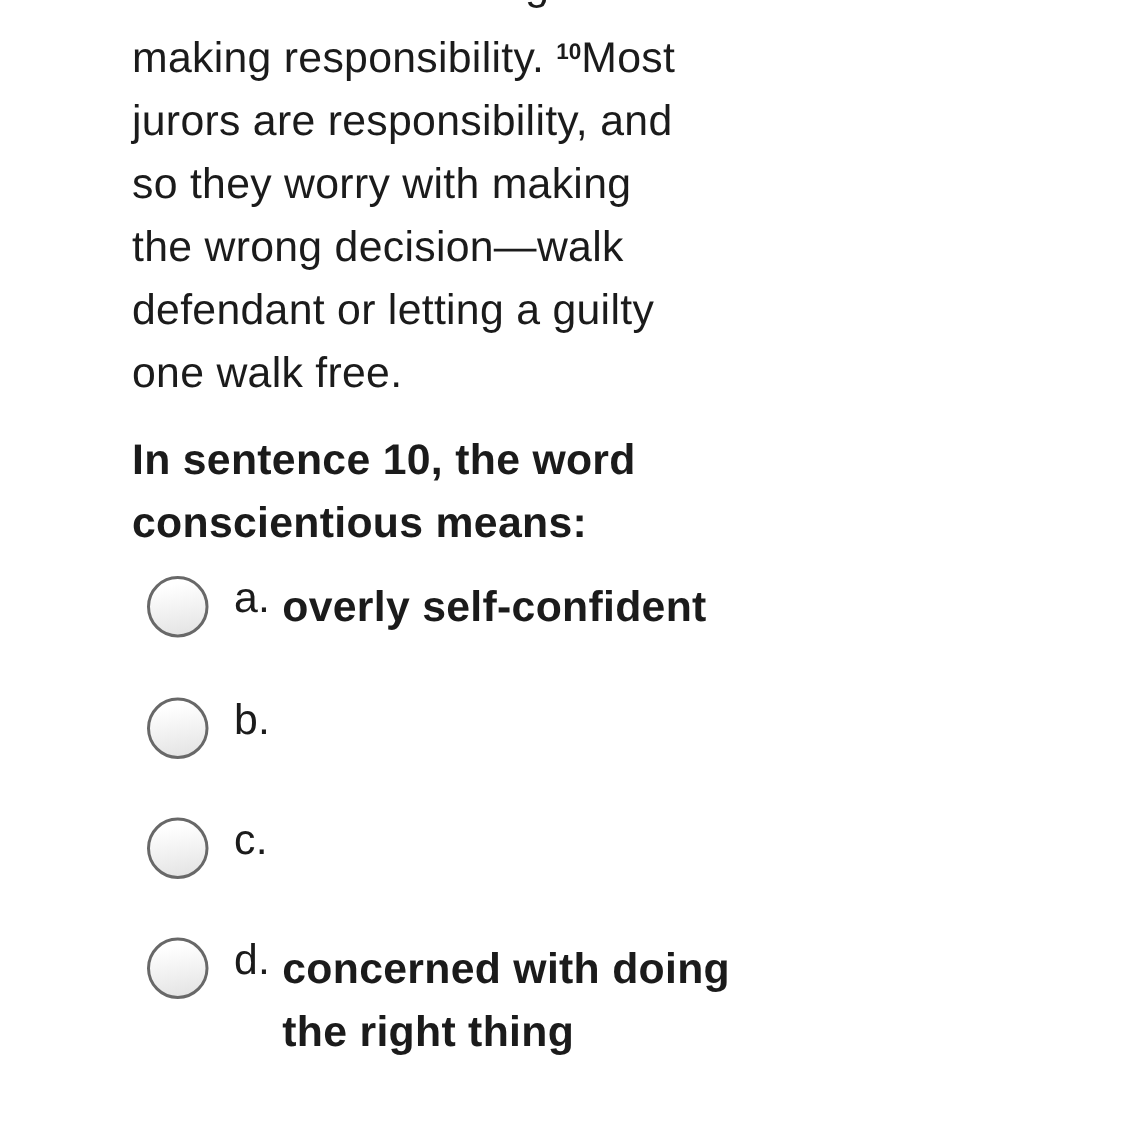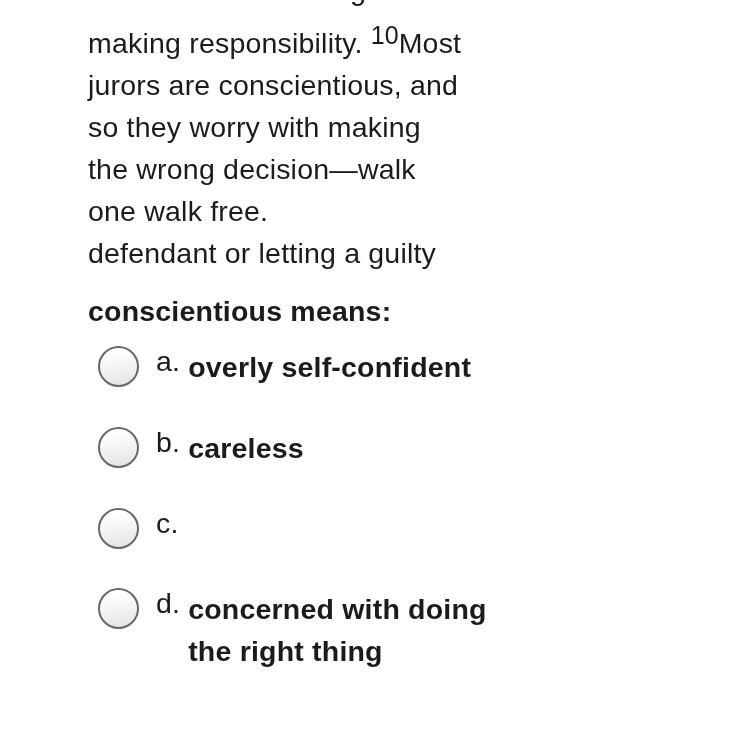--- a/index.html
+++ b/index.html
@@ -21,23 +21,24 @@
     line-height: 28px;
     color: var(--fg, #1b1b1b);
   }
   .passage {
     margin: 14px 0 0 88px;
     font-size: 28.5px;
     line-height: 42px;
     letter-spacing: 0.2px;
   }
   .passage .sup {
-    font-size: 25px;
+    font-size: 15px;
     vertical-align: 9px;
     letter-spacing: 0;
+    font-weight: bold;
   }
   .question-heading {
     margin: 16px 0 0 88px;
     font-size: 28.5px;
     line-height: 42px;
     font-weight: 700;
     letter-spacing: 0.2px;
   }
   .options {
     margin: 14px 0 0 98px;
@@ -78,41 +79,41 @@
 </style>
 </head>
 <body>
 
 <div class="screen" style="--bg: #ffffff; --fg: #1b1b1b; --radio-border: #686868; --radio-top: #ffffff; --radio-bottom: #e4e4e4;">
 
   <span class="cutoff-glyph">g</span>
 
   <div class="passage">
     <div><span>making responsibility. </span><span class="sup">10</span><span>Most</span></div>
-    <div>jurors are conscientious, and</div>
+    <div>jurors are responsibility, and</div>
     <div>so they worry with making</div>
     <div>the wrong decision—walk</div>
+    <div>defendant or letting a guilty</div>
     <div>one walk free.</div>
-    <div>defendant or letting a guilty</div>
   </div>
 
   <div class="question-heading">
+    <div>In sentence 10, the word</div>
     <div>conscientious means:</div>
   </div>
 
   <ul class="options">
     <li class="option-row">
       <span class="radio"></span>
       <span class="option-letter">a.</span>
       <span class="option-text">overly self-confident</span>
     </li>
     <li class="option-row">
       <span class="radio"></span>
       <span class="option-letter">b.</span>
-      <span class="option-text">careless</span>
     </li>
     <li class="option-row">
       <span class="radio"></span>
       <span class="option-letter">c.</span>
     </li>
     <li class="option-row">
       <span class="radio"></span>
       <span class="option-letter">d.</span>
       <span class="option-text">concerned with doing the right thing</span>
     </li>

